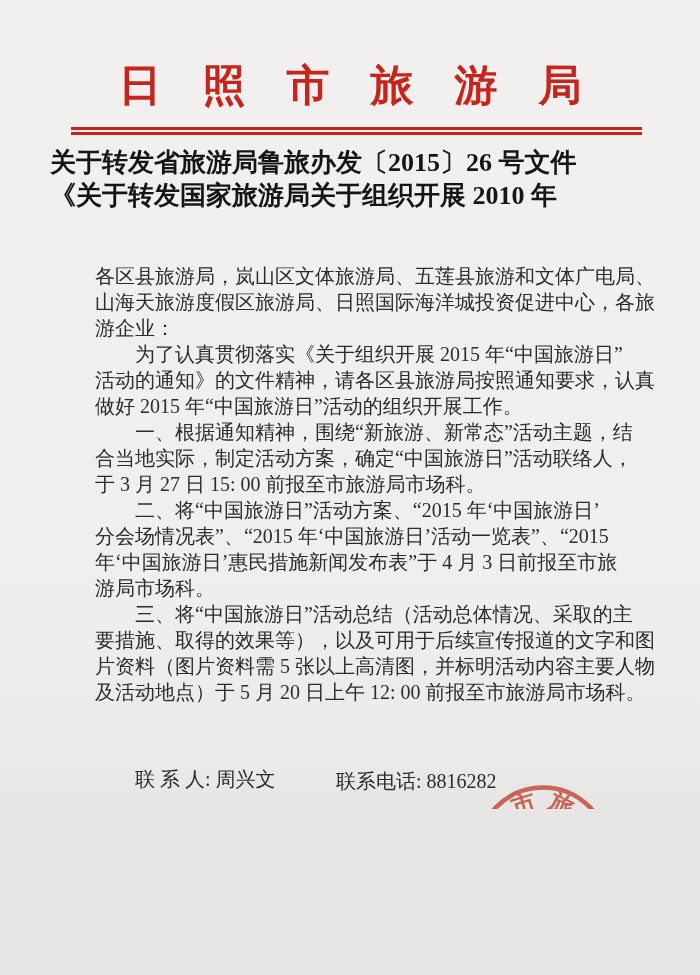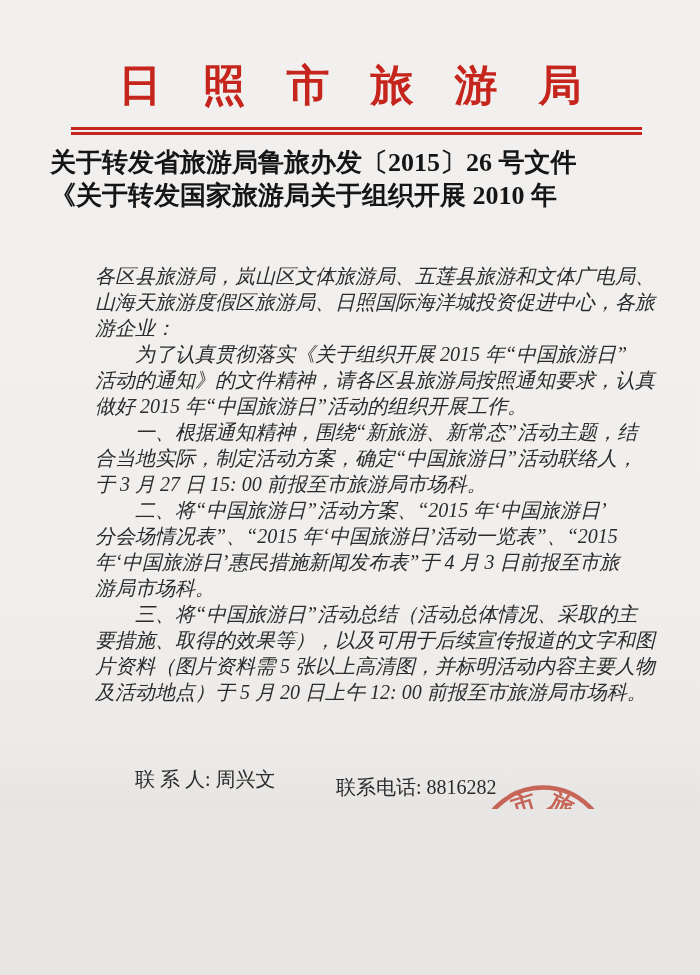--- a/index.html
+++ b/index.html
@@ -41,29 +41,29 @@
     position:absolute;top:146px;left:50px;width:600px;
     text-align:left;color:#151515;
     font-size:26px;font-weight:bold;line-height:33px;
   }
   .doc-content{
     position:absolute;top:263px;left:95px;width:520px;
     color:var(--ink);
     font-size:20px;line-height:26px;
     white-space:pre-wrap;
   }
-  .doc-content .line{height:26px;overflow:visible;white-space:nowrap;font-style:italic;}
+  .doc-content .line{height:26px;overflow:visible;white-space:nowrap;}
   .lower-block{
     position:absolute;top:709px;left:95px;width:520px;
     color:var(--ink);
     font-size:20px;line-height:28px;
     white-space:pre-wrap;
   }
   .contact-row{position:relative;height:28px;white-space:nowrap;}
-  .contact-col2{position:absolute;left:241px;top:8px;}
+  .contact-col2{position:absolute;left:241px;top:2px;}
   .attachment .line{height:28px;white-space:nowrap;text-align:center;}
   .date-line{
     position:absolute;top:833px;left:16px;width:622px;
     text-align:left;
     color:#222;font-size:20px;line-height:28px;
     white-space:nowrap;
     z-index:1;
     margin-top:12px;
   }
   .seal{

